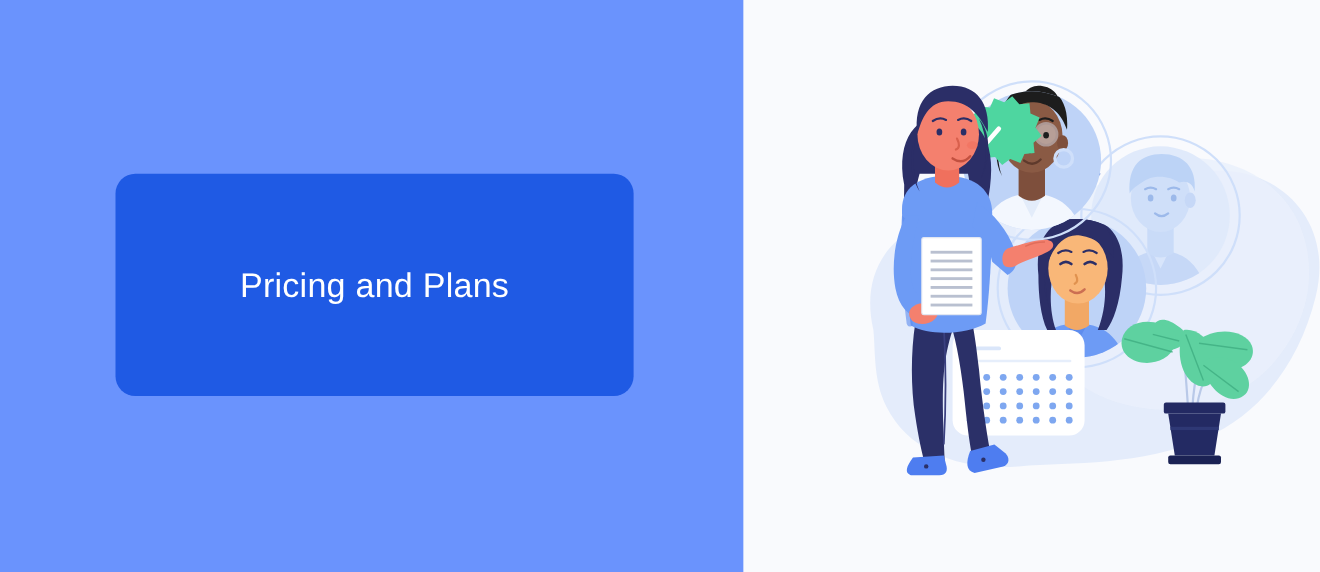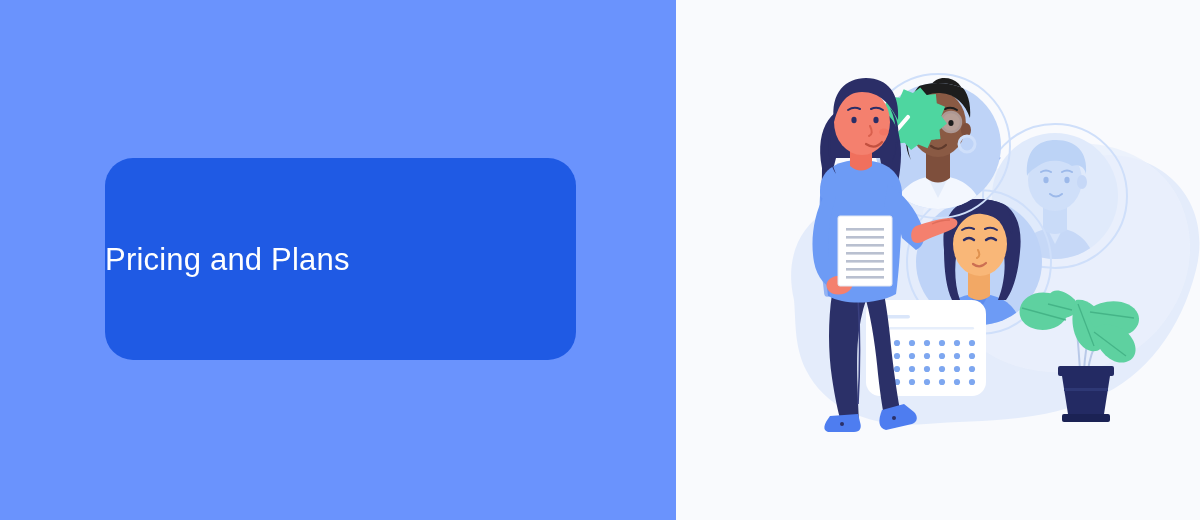--- a/index.html
+++ b/index.html
@@ -28,24 +28,25 @@
     flex: 0 0 676px;
   }
   .cta-button {
     position: absolute;
     left: 105px;
     top: 158px;
     width: 471px;
     height: 202px;
     background: #1f5ae4;
     border: none;
-    border-radius: 28px;
+    border-radius: 18px;
     color: #ffffff;
     display: flex;
     align-items: center;
+    justify-content: center;
     cursor: pointer;
     padding: 0;
     font-family: inherit;
   }
   .cta-label {
     font-size: 31px;
     font-weight: 400;
     letter-spacing: 0.2px;
     color: #ffffff;
     line-height: 1;

